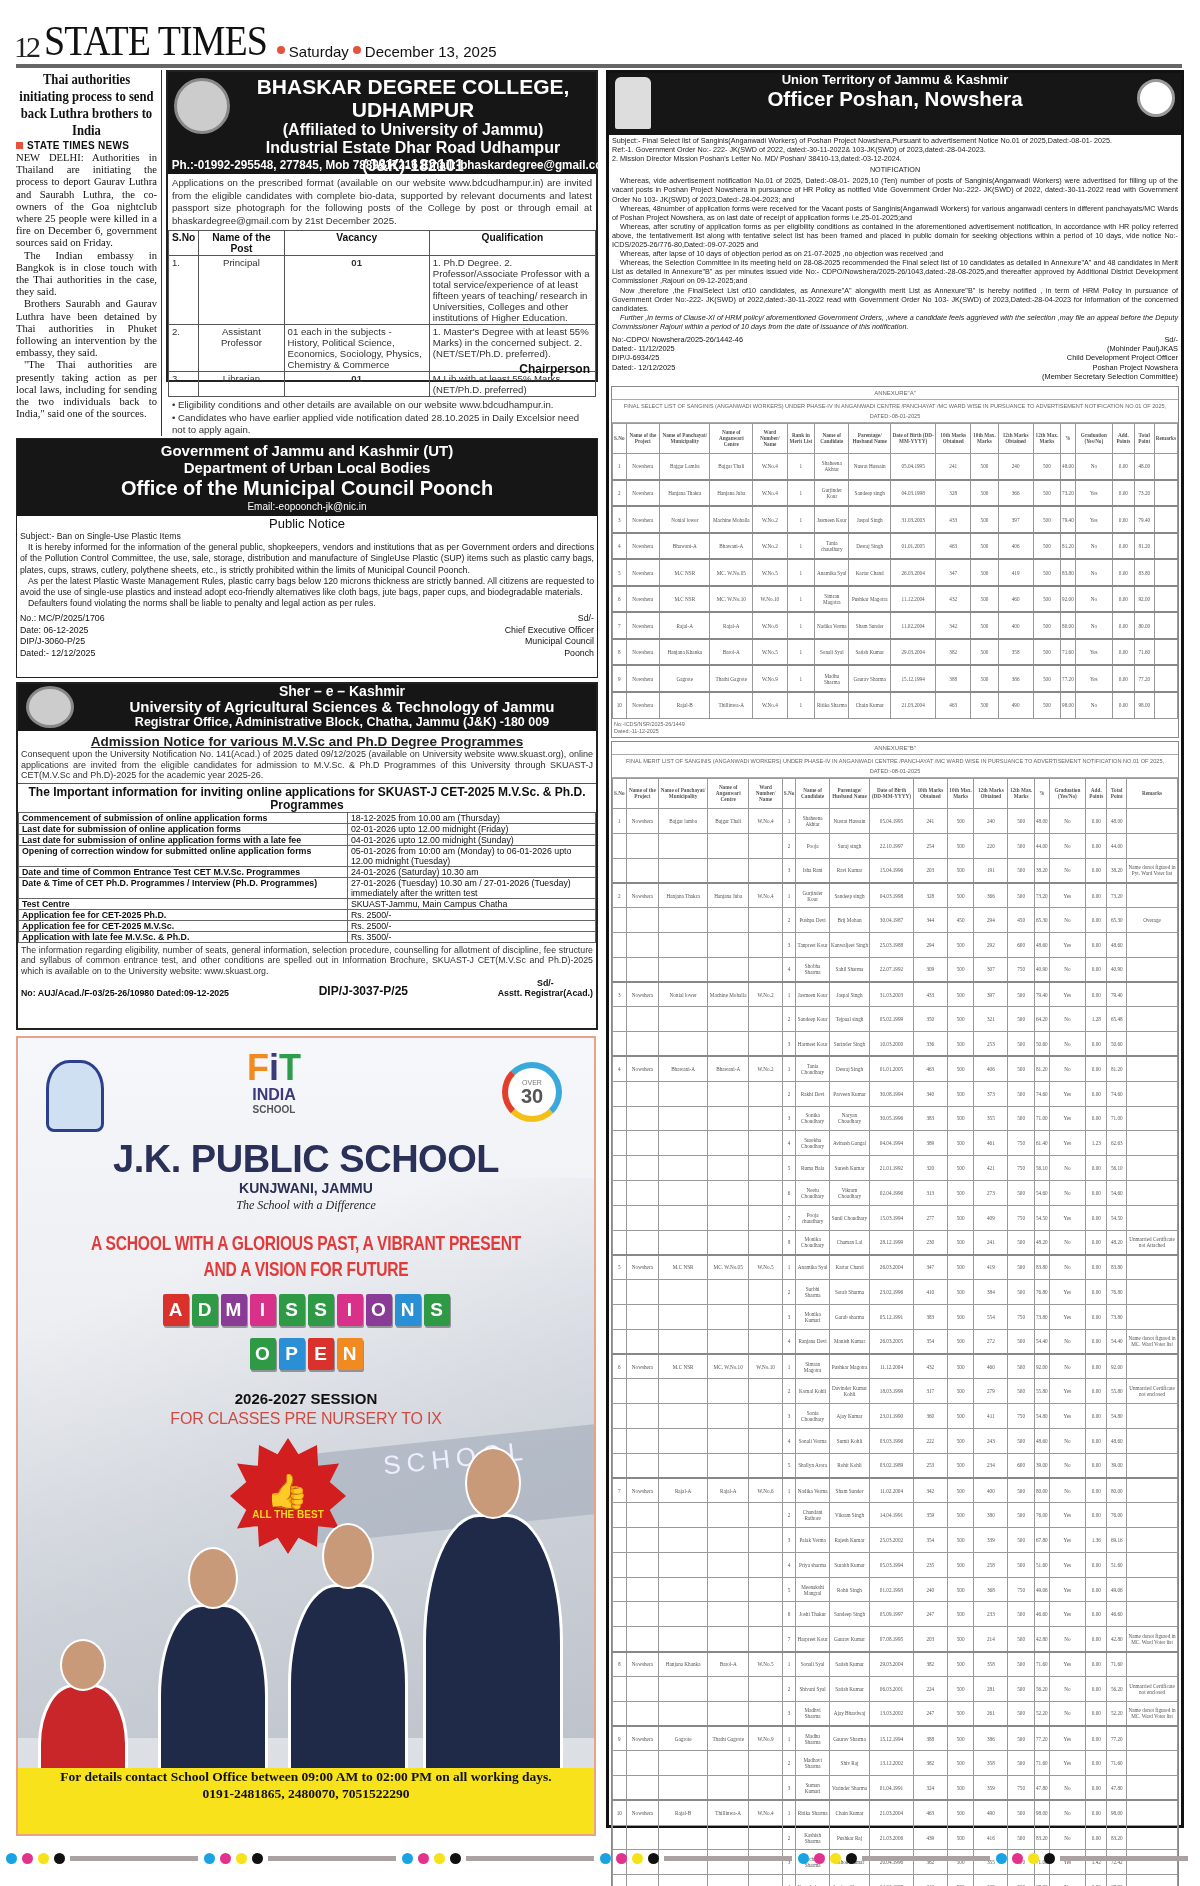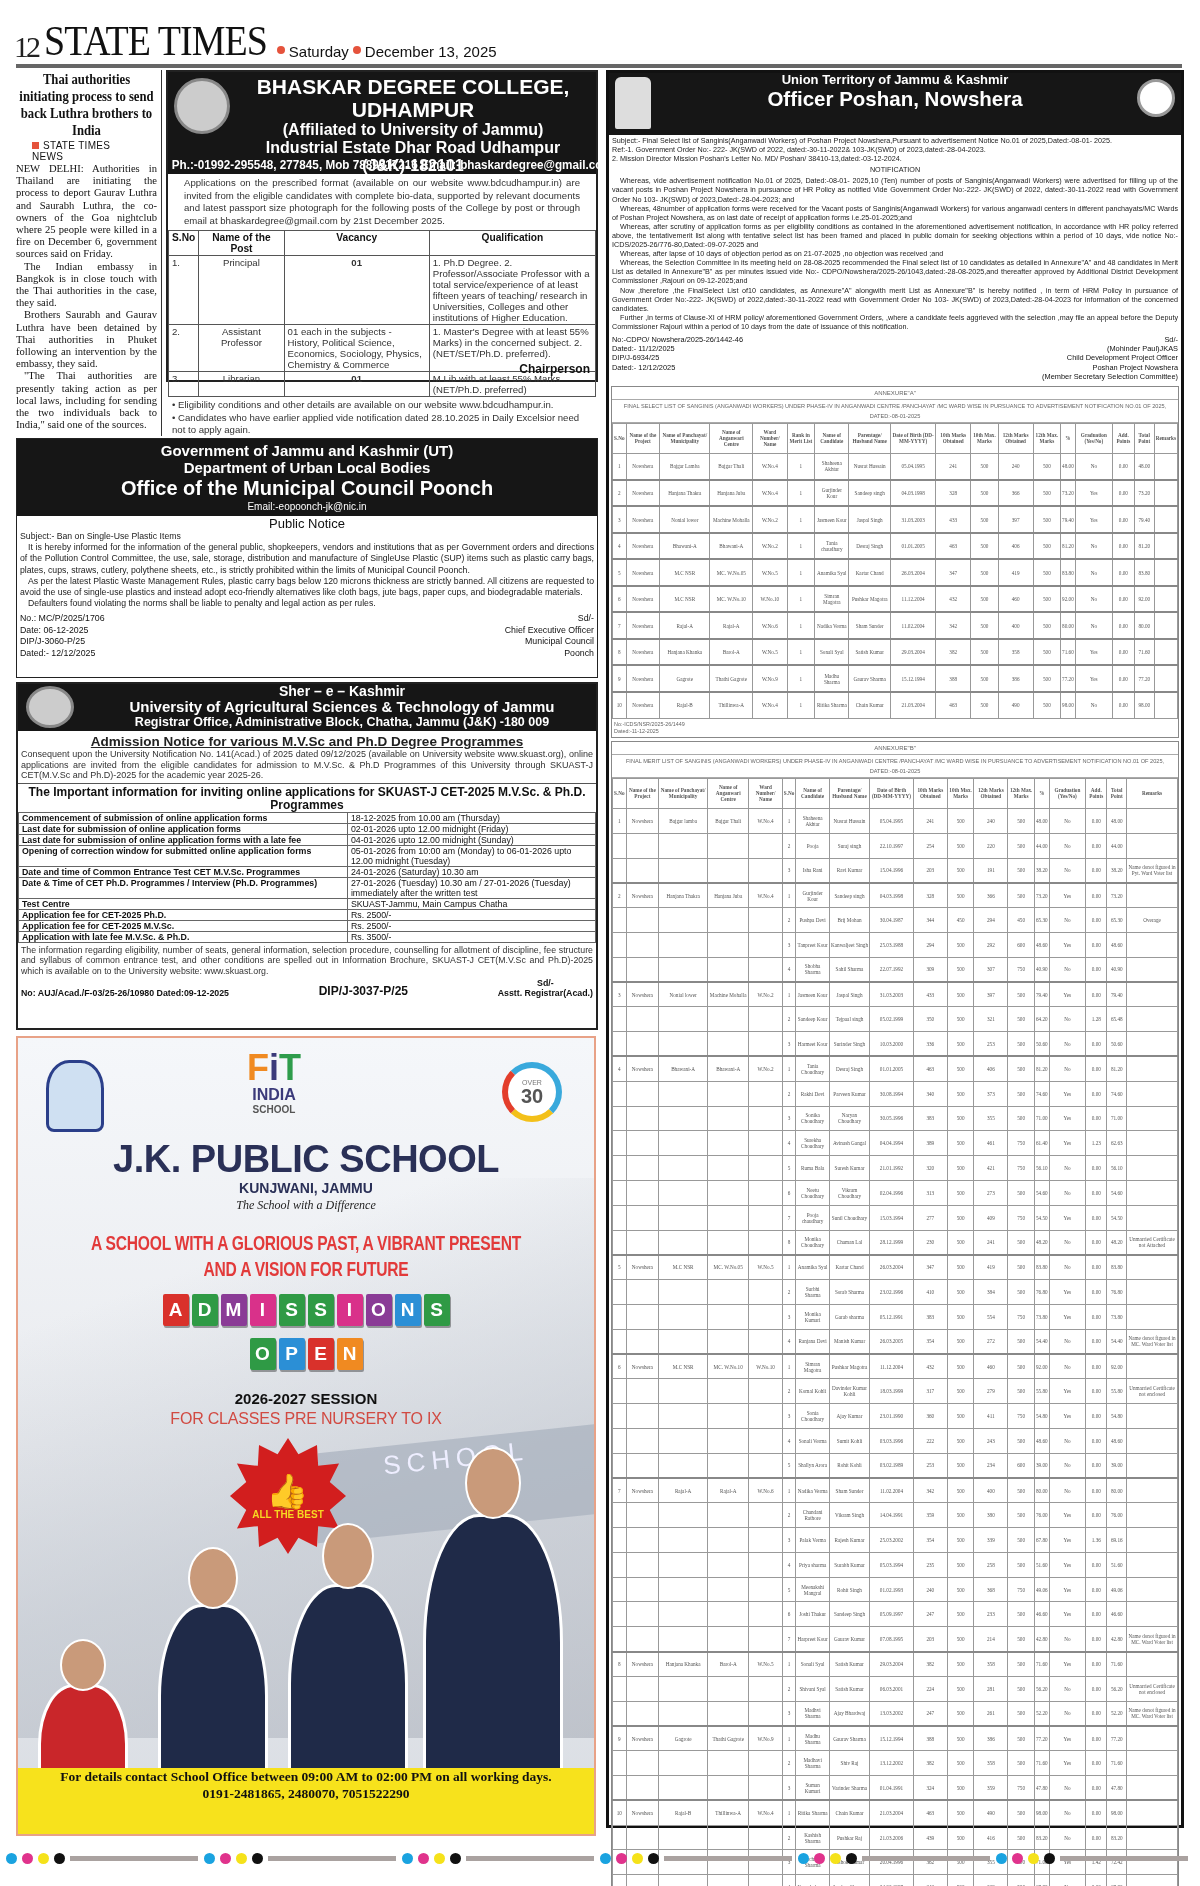--- a/index.html
+++ b/index.html
@@ -5,33 +5,33 @@
 *{box-sizing:border-box;margin:0;padding:0}
 body{width:1200px;height:1886px;background:#fff;font-family:"Liberation Sans",sans-serif;color:#111;position:relative;overflow:hidden}
 .masthead{position:absolute;left:14px;top:22px;height:40px;display:flex;align-items:flex-end;gap:6px}
 .pageno{font-family:"Liberation Serif",serif;font-size:30px;color:#222;letter-spacing:-3px;line-height:1}
 .brand{font-family:"Liberation Serif",serif;font-size:38px;color:#111;line-height:1;letter-spacing:-1px;transform:scaleY(1.1);transform-origin:bottom}
 .dot{display:inline-block;width:8px;height:8px;border-radius:50%;background:#e5533c;margin:0 4px 3px 4px}
 .mh-meta{font-size:15px;color:#111;margin-bottom:2px}
 .rule{position:absolute;left:16px;right:18px;top:64px;height:4px;background:#666}
 .col-left{position:absolute;left:16px;top:70px;width:146px;height:366px;border-right:1px solid #333;padding-right:4px}
 .story-h{font-family:"Liberation Serif",serif;font-weight:bold;font-size:15.5px;line-height:17px;text-align:center;transform:scaleX(.82);transform-origin:center;margin:0 -14px 2px}
-.byline{font-size:10px;font-weight:normal;letter-spacing:.3px;margin:2px 16px 1px}
+.byline{font-size:10px;font-weight:bold;letter-spacing:.3px;margin:2px 0 1px}
 .byline .sq{display:inline-block;width:7px;height:7px;background:#e5533c;margin-right:4px}
 .story-p{font-family:"Liberation Serif",serif;font-size:10.6px;line-height:12.2px;text-align:justify;text-indent:0}
 .story-p.ind{text-indent:8px}
 .ad{position:absolute;border:2px solid #222;background:#fff}
 .bar-black{background:#161616;color:#fff;text-align:center}
 .ad1{left:166px;top:70px;width:432px;height:312px}
 .ad1 .hdr{height:102px;position:relative;padding-left:62px;padding-top:3px}
 .logo-circ{position:absolute;left:6px;top:6px;width:56px;height:56px;border-radius:50%;background:#ccc;border:3px solid #888}
 .ad1 h1{font-size:21px;font-weight:bold;line-height:23px}
 .ad1 h2{font-size:16px;font-weight:bold;line-height:18px}
 .ad1 .ph{position:absolute;left:0;right:0;bottom:2px;font-size:12.6px;font-weight:bold;white-space:nowrap;transform:scaleX(.93);transform-origin:left;padding-left:4px}
-.ad1 .intro{font-size:9.6px;line-height:12.5px;color:#333;padding:3px 16px;text-align:justify}
+.ad1 .intro{font-size:9.6px;line-height:12.5px;color:#333;padding:3px 4px;text-align:justify}
 .ad1 table{border-collapse:collapse;width:100%;font-size:9.6px;color:#333}
 .ad1 th,.ad1 td{border:1px solid #555;padding:1px 3px;vertical-align:top}
 .ad1 th{font-size:10.2px;color:#111}
 .ad1 .bul{font-size:9.6px;line-height:12.5px;color:#333;padding:2px 4px;position:relative}
 .ad1 .chair{position:absolute;right:6px;bottom:4px;font-weight:bold;font-size:12px}
 .ad2{left:16px;top:438px;width:582px;height:240px;border-width:1px}
 .ad2 .bar-black{padding:3px 0 3px}
 .ad2 .l1{font-size:15px;font-weight:bold;line-height:17px}
 .ad2 .l2{font-size:15px;font-weight:bold;line-height:17px}
 .ad2 .l3{font-size:20px;font-weight:bold;line-height:24px}
@@ -348,21 +348,21 @@
     <div>2. Mission Director Mission Poshan's Letter No. MD/ Poshan/ 38410-13,dated:-03-12-2024.</div>
   </div>
   <div class="txt center">NOTIFICATION</div>
   <div class="txt" id="cdpo-paras">
       <div style="text-indent: 8px;">Whereas, vide advertisement notification No.01 of 2025, Dated:-08-01- 2025,10 (Ten) number of posts of Sanginis(Anganwadi Workers) were advertised for filling up of the vacant posts in Poshan Project Nowshera in pursuance of HR Policy as notified Vide Government Order No:-222- JK(SWD) of 2022, dated:-30-11-2022 read with Government Order No 103- JK(SWD) of 2023,Dated:-28-04-2023; and</div>
       <div style="text-indent: 8px;">Whereas, 48number of application forms were received for the Vacant posts of Sanginis(Anganwadi Workers) for various anganwadi centers in different panchayats/MC Wards of Poshan Project Nowshera, as on last date of receipt of application forms i.e.25-01-2025;and</div>
       <div style="text-indent: 8px;">Whereas, after scrutiny of application forms as per eligibility conditions as contained in the aforementioned advertisement notification, in accordance with HR policy referred above, the tentativemerit list along with tentative select list has been framed and placed in public domain for seeking objections within a period of 10 days, vide notice No:-ICDS/2025-26/776-80,Dated:-09-07-2025 and</div>
       <div style="text-indent: 8px;">Whereas, after lapse of 10 days of objection period as on 21-07-2025 ,no objection was received ;and</div>
       <div style="text-indent: 8px;">Whereas, the Selection Committee in its meeting held on 28-08-2025 recommended the Final select list of 10 candidates as detailed in Annexure"A" and 48 candidates in Merit List as detailed in Annexure"B" as per minutes issued vide No:- CDPO/Nowshera/2025-26/1043,dated:-28-08-2025,and thereafter approved by Additional District Development Commissioner ,Rajouri on 09-12-2025;and</div>
       <div style="text-indent: 8px;">Now ,therefore ,the FinalSelect List of10 candidates, as Annexure"A" alongwith merit List as Annexure"B" is hereby notified , in term of HRM Policy in pursuance of Government Order No:-222- JK(SWD) of 2022,dated:-30-11-2022 read with Government Order No 103- JK(SWD) of 2023,Dated:-28-04-2023 for information of the concerned candidates.</div>
-      <div style="text-indent: 8px;">Further ,in terms of Clause-XI of HRM policy/ aforementioned Government Orders, ,where a candidate feels aggrieved with the selection ,may file an appeal before the Deputy Commissioner Rajouri within a period of 10 days from the date of issuance of this notification.</div>
+      <div style="text-indent: 8px; font-style: italic;">Further ,in terms of Clause-XI of HRM policy/ aforementioned Government Orders, ,where a candidate feels aggrieved with the selection ,may file an appeal before the Deputy Commissioner Rajouri within a period of 10 days from the date of issuance of this notification.</div>
     </div>
   <div class="sign">
     <div>
         <div>No:-CDPO/ Nowshera/2025-26/1442-46</div>
         <div>Dated:- 11/12/2025</div>
         <div>DIP/J-6934/25</div>
         <div>Dated:- 12/12/2025</div>
       </div>
     <div style="text-align:right">
         <div>Sd/-</div>

